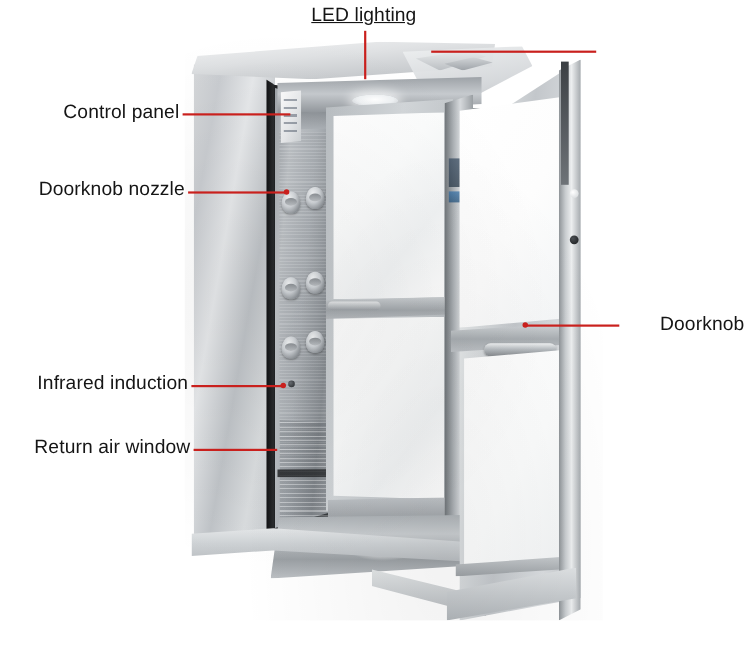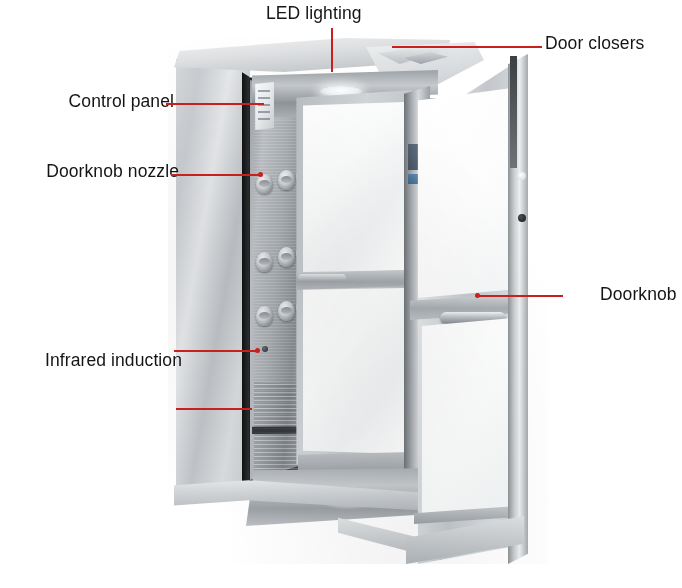--- a/index.html
+++ b/index.html
@@ -8,21 +8,21 @@
     font-family:"Liberation Sans","DejaVu Sans",sans-serif;
     -webkit-font-smoothing:antialiased;
   }
   #stage{position:absolute;left:0;top:0;width:682px;height:588px;background:#fff;}
 
   
   .label{
     position:absolute;color:#151515;font-size:17.5px;line-height:1;
     white-space:nowrap;letter-spacing:.1px;
   }
-  .label.right-anchor{text-align:right;padding-left:11px;}
+  .label.right-anchor{text-align:right;}
   .leader{position:absolute;background:#c9201d;height:2px;}
   .leader.v{width:2px;height:auto;}
   .dot{position:absolute;width:5px;height:5px;border-radius:50%;background:#c9201d;}
 
   
   #product{position:absolute;left:168px;top:24px;width:380px;height:540px;}
 
   
   .cab-left{
     position:absolute;left:8px;top:26px;width:74px;height:444px;
@@ -333,36 +333,36 @@
       <div class="od-edge"></div>
       <div class="od-edge-dark"></div>
       <div class="od-hinge-dot" style="left:118px;top:118px;"></div>
       <div class="od-hinge-dot dark" style="left:118px;top:160px;"></div>
       <div class="od-bottom"></div>
     </div>
 
     <div class="soft-shadow"></div>
   </div>
 
-  <div class="label" style="left:266px;top:5px;">LED lighting</div>
+  <div class="label" style="left:283px;top:5px;text-decoration:underline;">LED lighting</div>
   <div class="leader v" style="left:331px;top:28px;height:44px;"></div>
 
   <div class="leader" style="left:392px;top:46px;width:150px;"></div>
-  <div class="label" style="left:545px;top:35px;">Door closers</div>
 
   <div class="label right-anchor" style="left:0px;top:93px;width:163px;">Control panel</div>
   <div class="leader" style="left:166px;top:103px;width:98px;"></div>
 
   <div class="label right-anchor" style="left:0px;top:163px;width:168px;">Doorknob nozzle</div>
   <div class="leader" style="left:171px;top:174px;width:90px;"></div>
   <div class="dot" style="left:258px;top:172px;"></div>
 
   <div class="dot" style="left:475px;top:293px;"></div>
   <div class="leader" style="left:479px;top:295px;width:84px;"></div>
   <div class="label" style="left:600px;top:286px;">Doorknob</div>
 
-  <div class="label right-anchor" style="left:0px;top:352px;width:171px;">Infrared induction</div>
+  <div class="label right-anchor" style="left:0px;top:340px;width:171px;">Infrared induction</div>
   <div class="leader" style="left:174px;top:350px;width:83px;"></div>
   <div class="dot" style="left:255px;top:348px;"></div>
 
+  <div class="label right-anchor" style="left:0px;top:398px;width:173px;">Return air window</div>
   <div class="leader" style="left:176px;top:408px;width:76px;"></div>
 
 </div>
 
 </body></html>

